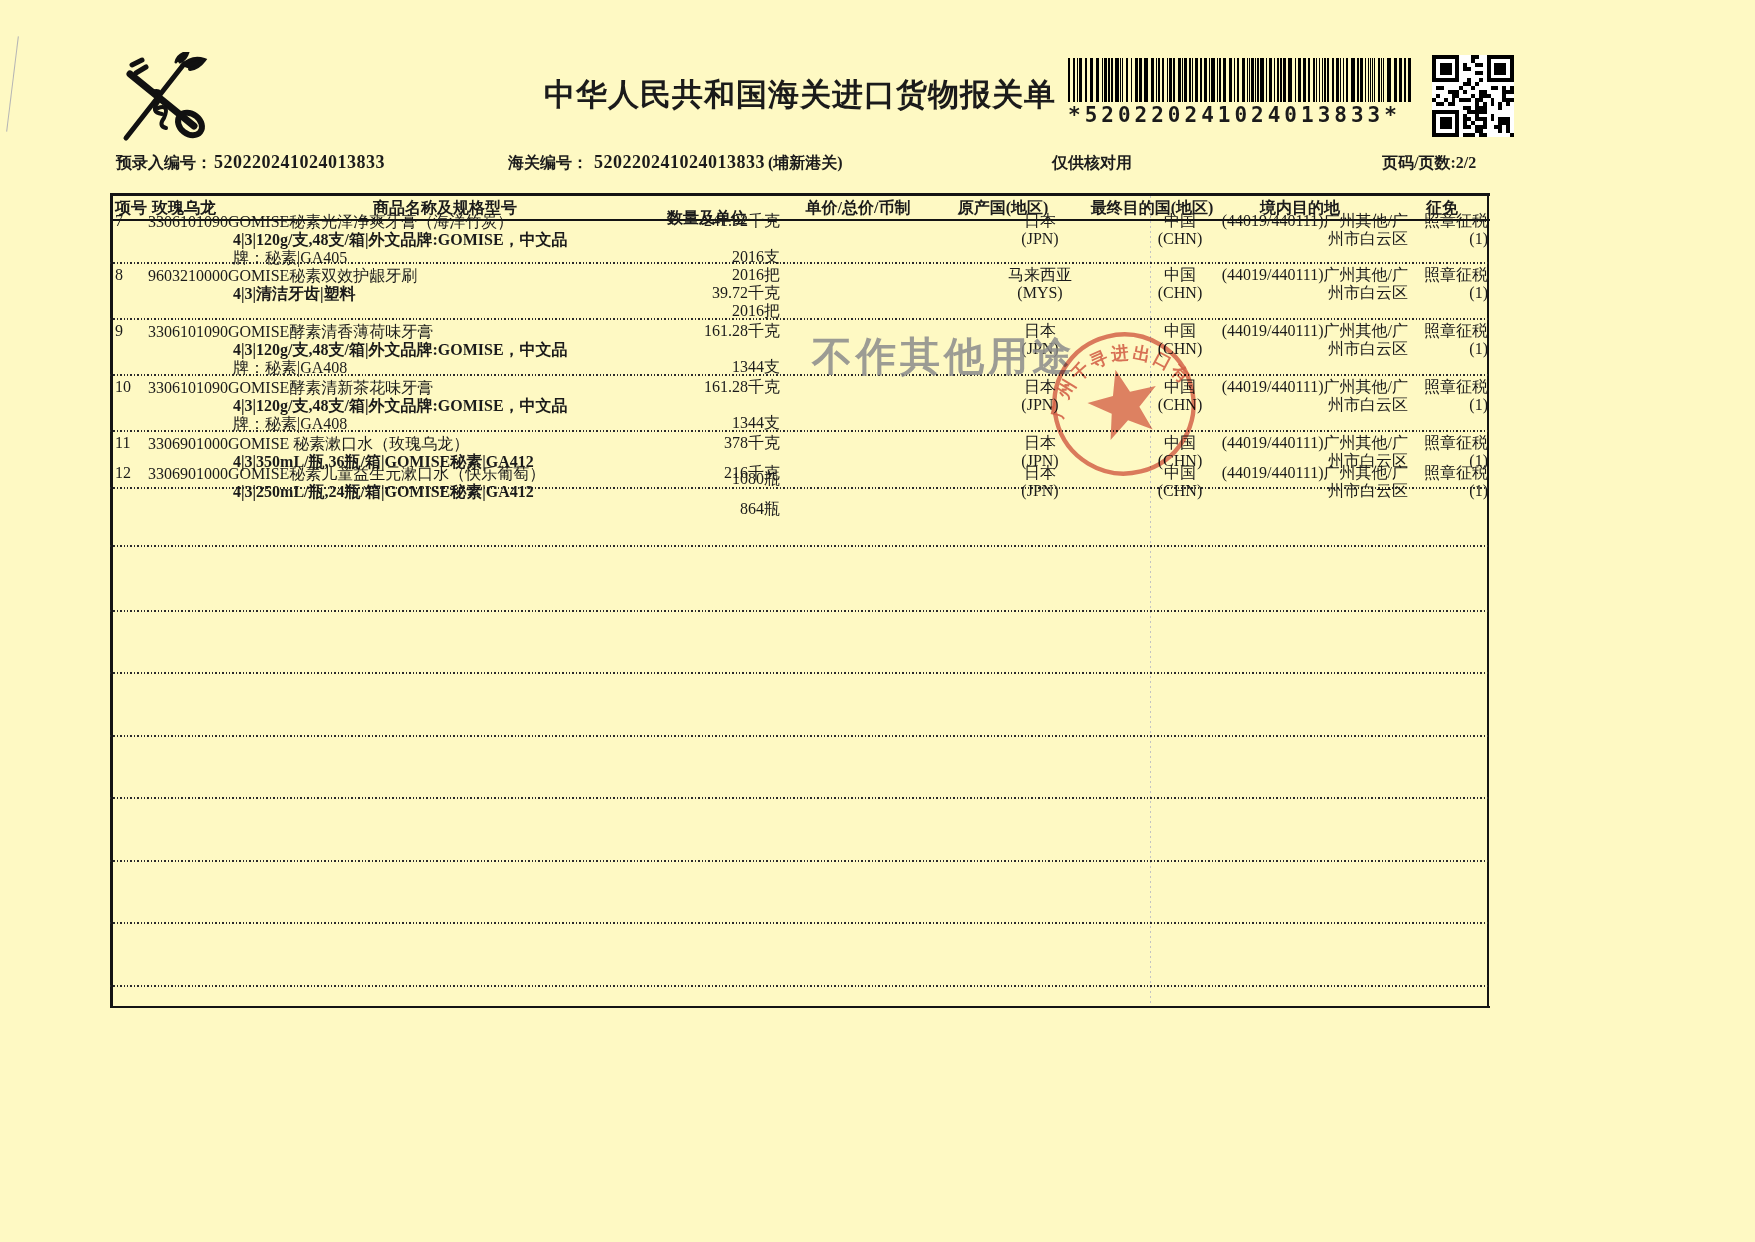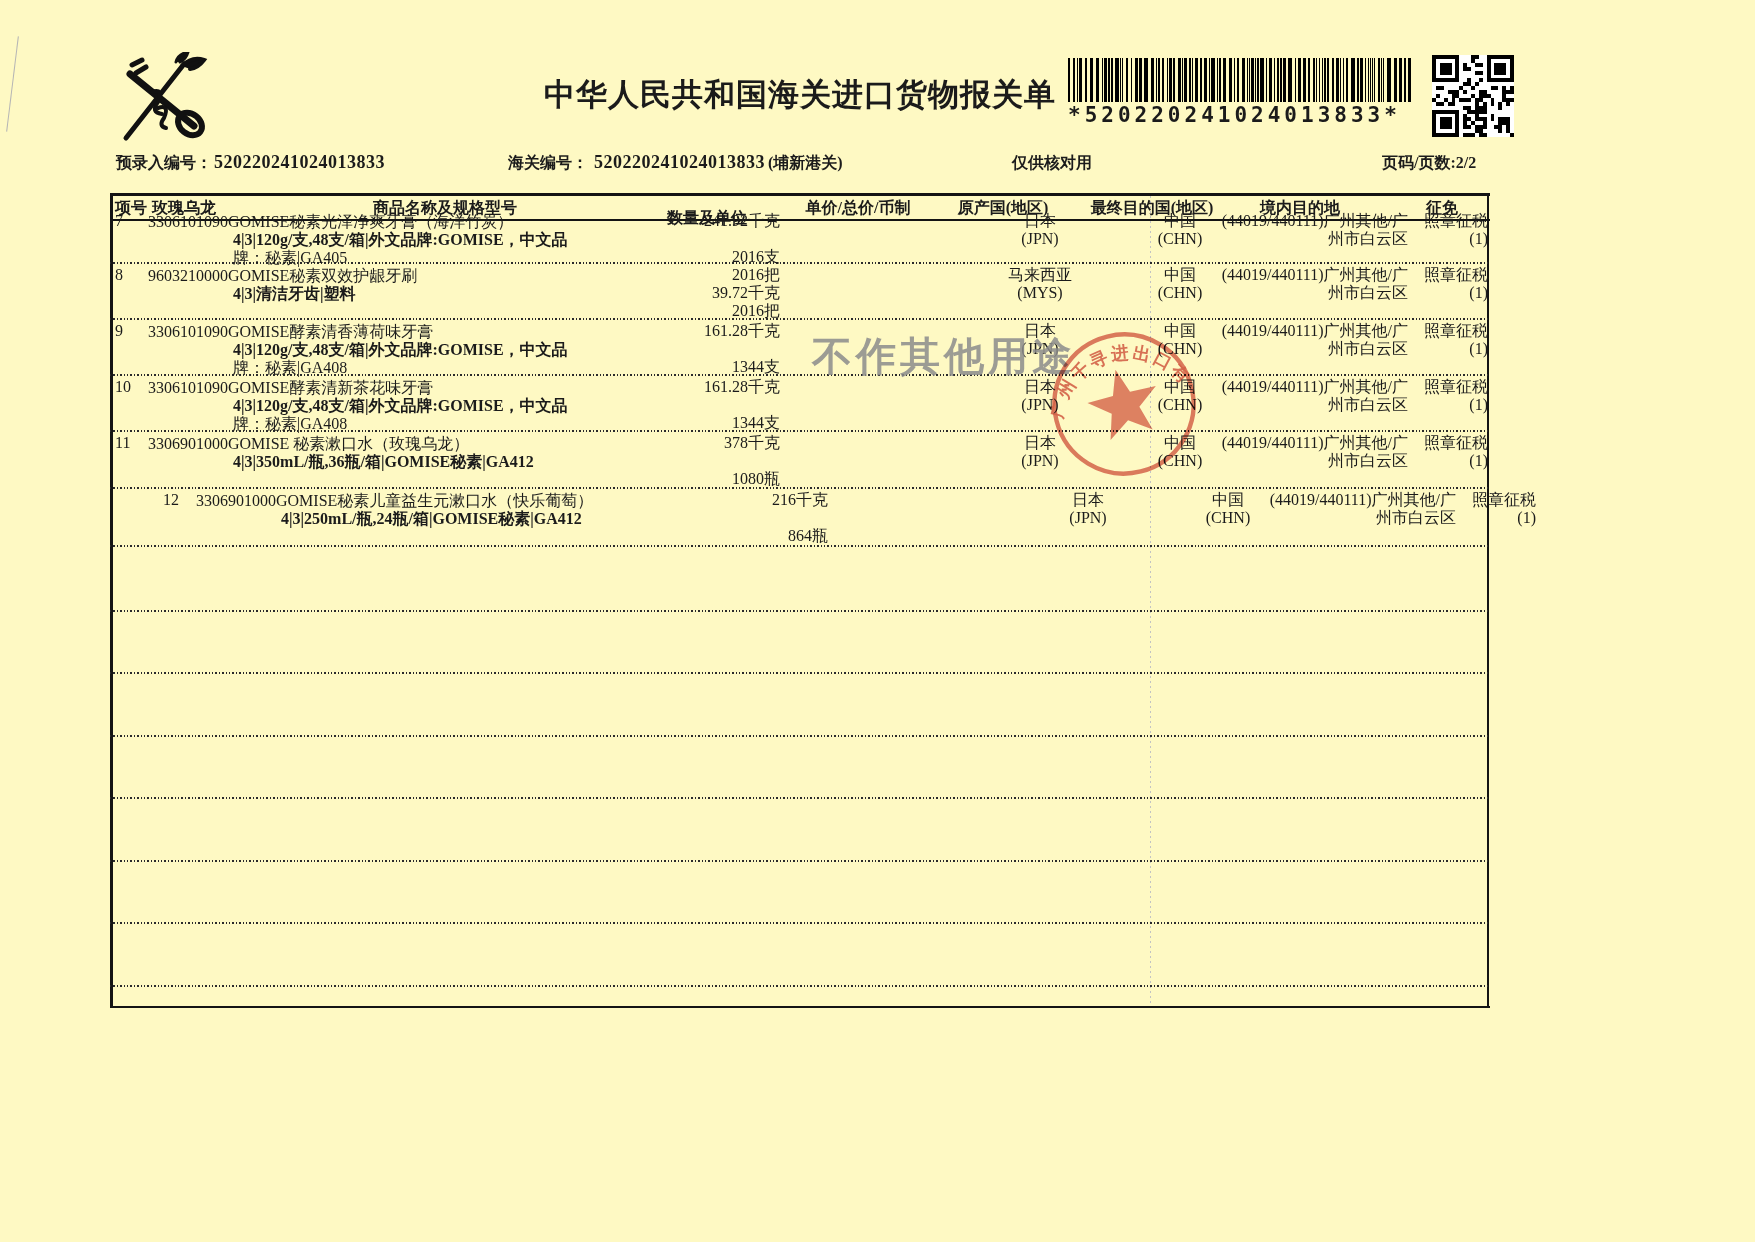--- a/index.html
+++ b/index.html
@@ -278,21 +278,21 @@
         <rect x="13" y="20" width="1" height="1" fill="#000"></rect>
         <rect x="20" y="20" width="1" height="1" fill="#000"></rect>
       </svg>
   </div>
 
   <span class="abs info-label" style="left:116px;top:153px;">预录入编号：</span>
   <span class="abs info-value" style="left:214px;top:152px;">520220241024013833</span>
   <span class="abs info-label" style="left:508px;top:153px;">海关编号：</span>
   <span class="abs info-value" style="left:594px;top:152px;">520220241024013833</span>
   <span class="abs info-label" style="left:768px;top:153px;">(埔新港关)</span>
-  <span class="abs info-label" style="left:1012px;top:153px;">仅供核对用</span>
+  <span class="abs info-label" style="left:1052px;top:153px;">仅供核对用</span>
   <span class="abs info-label" style="left:1382px;top:153px;">页码/页数:2/2</span>
 
   <div class="h-solid" style="left:110px;top:193px;width:1380px;height:3px;"></div>
   <div class="h-solid" style="left:110px;top:219px;width:1380px;height:1.5px;"></div>
   <div class="h-solid" style="left:110px;top:193px;width:3px;height:815px;"></div>
   <div class="h-solid" style="left:1487px;top:193px;width:2px;height:815px;"></div>
   <div class="h-solid" style="left:110px;top:1006px;width:1380px;height:1.5px;"></div>
   <div class="v-dotted" style="left:1150px;top:196px;height:810px;"></div>
 
   <div class="th" style="left:115px;top:198px;">项号</div>
@@ -448,21 +448,21 @@
         </div>
       <div class="c-domestic">
           <div class="ln">(44019/440111)广州其他/广</div>
           <div class="ln">州市白云区</div>
         </div>
       <div class="c-tax">
           <div class="ln">照章征税</div>
           <div class="ln">(1)</div>
         </div>
     </div>
-      <div class="row" style="top: 491px; margin-left: 48px;">
+      <div class="row" style="top: 464px;">
       <div class="c-item">12</div>
       <div class="c-line1"><span>3306901000</span><span>GOMISE秘素儿童益生元漱口水（快乐葡萄）</span></div>
       <div class="c-spec1">4|3|250mL/瓶,24瓶/箱|GOMISE秘素|GA412</div>
       <div class="c-spec2"></div>
       <div class="c-qty">
           <div class="ln">216千克</div>
           <div class="ln"></div>
           <div class="ln">864瓶</div>
         </div>
       <div class="c-origin">

